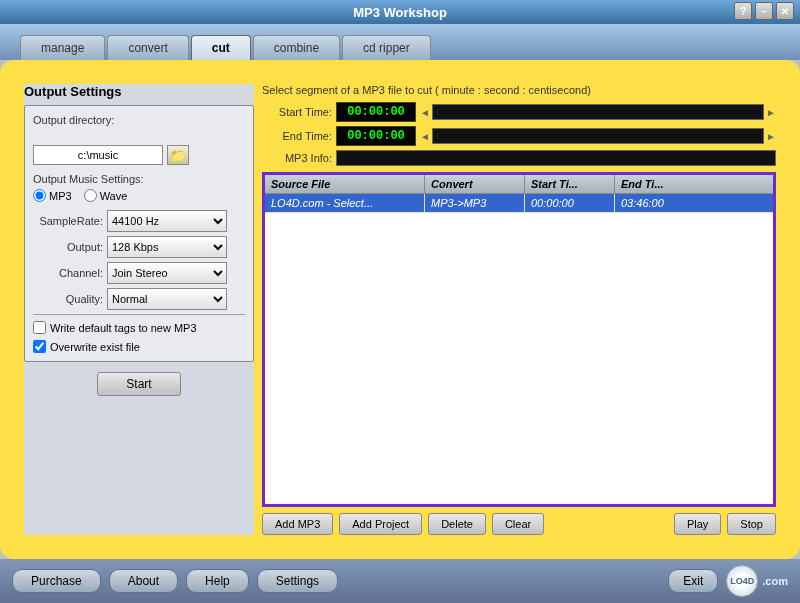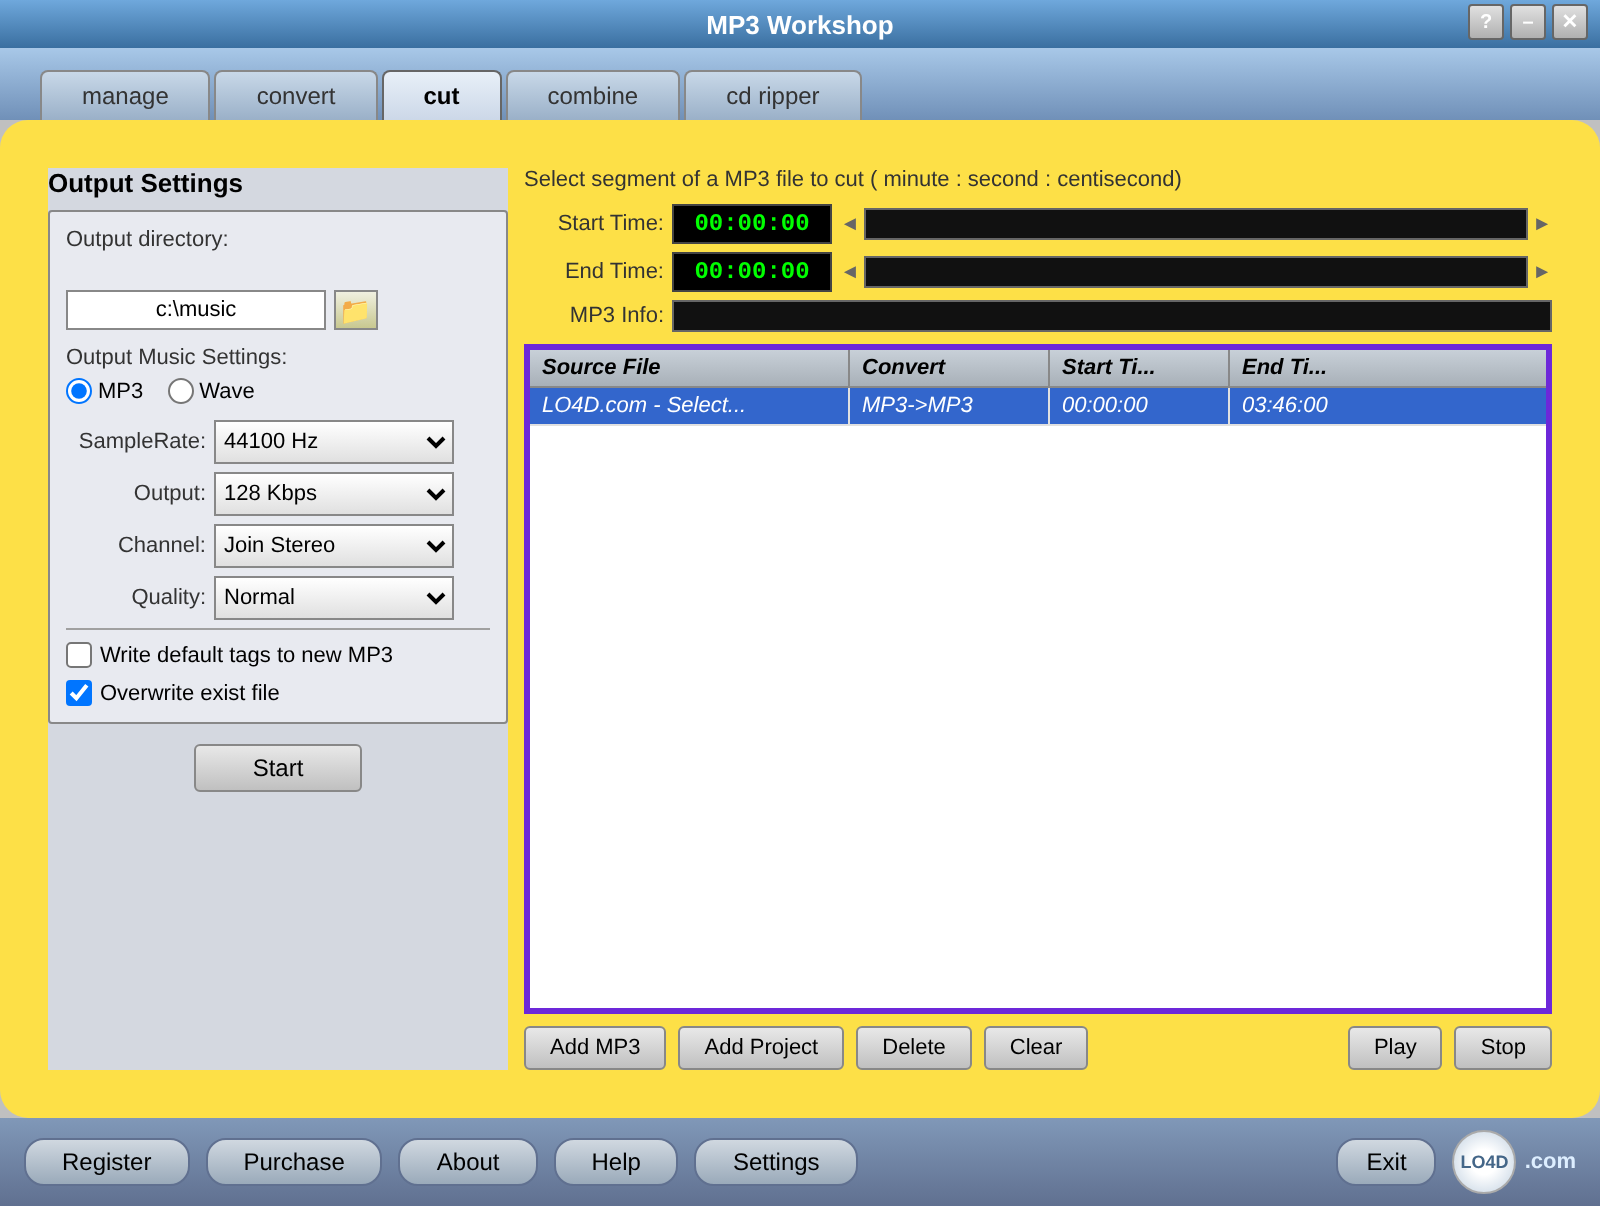--- a/index.html
+++ b/index.html
@@ -515,21 +515,20 @@
       <button class="action-btn">Delete</button>
       <button class="action-btn">Clear</button>
       <button class="action-btn" style="margin-left:auto;">Play</button>
       <button class="action-btn">Stop</button>
     </div>
   </div>
 
 </div>
 
 <div class="footer">
-  <button class="footer-btn">Register</button>
   <button class="footer-btn">Purchase</button>
   <button class="footer-btn">About</button>
   <button class="footer-btn">Help</button>
   <button class="footer-btn">Settings</button>
   <div class="footer-right">
     <button class="footer-exit-btn">Exit</button>
     <div class="logo-area">
       <div class="logo-circle">
         <span>LO4D</span>
       </div>

